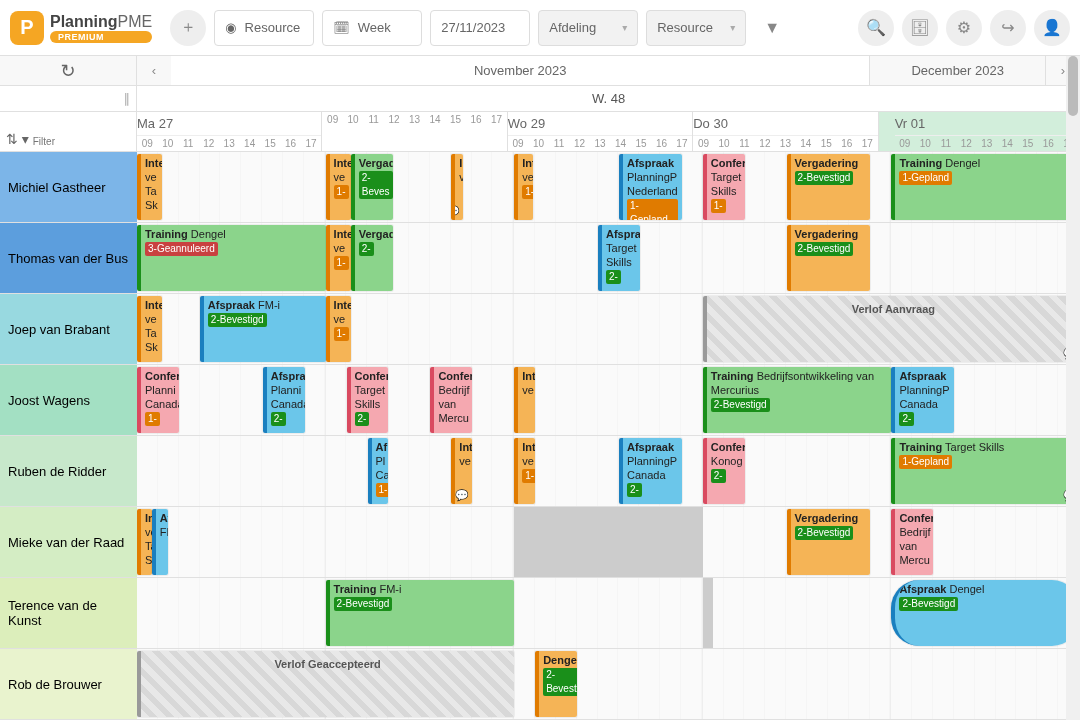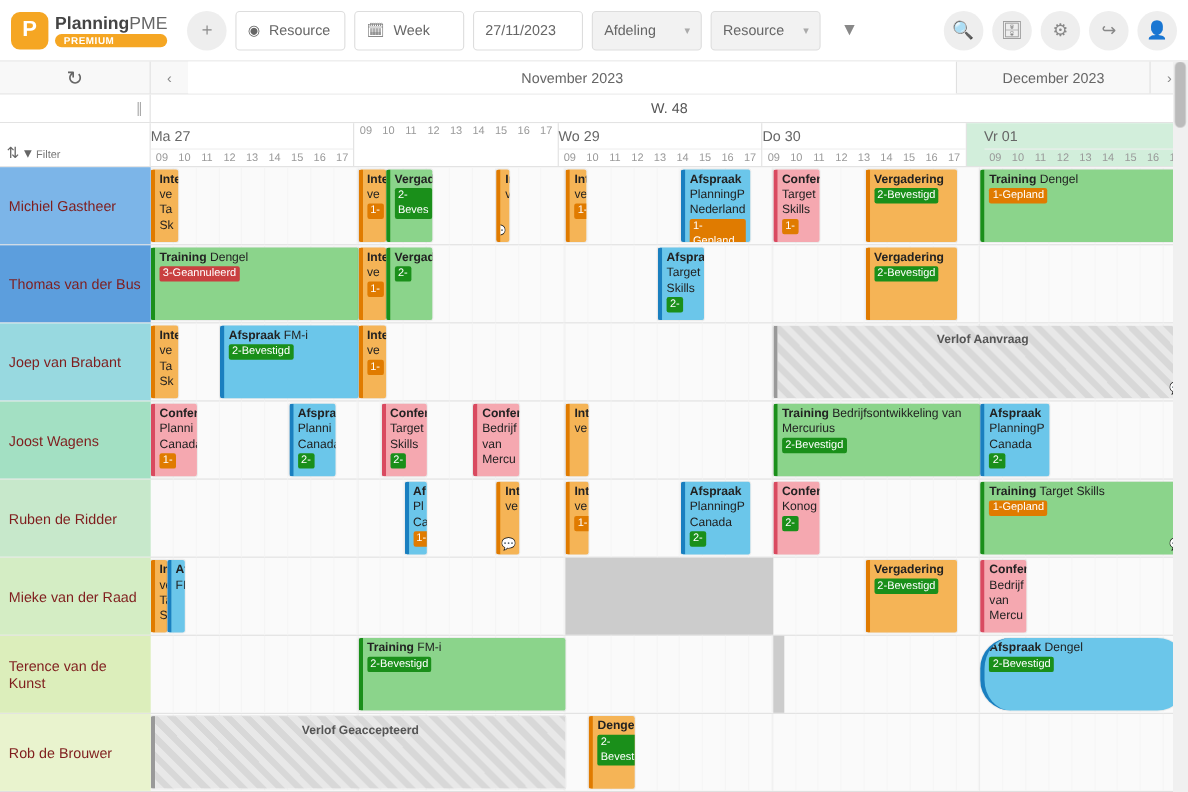--- a/index.html
+++ b/index.html
@@ -27,21 +27,21 @@
 .filter-input { flex:1; border:none; outline:none; font-size:10px; background:transparent; }
 .sort-icon { color:#666; font-size:14px; cursor:pointer; }
 .days-wrap { flex:1; display:flex; }
 .day-col { flex:1; border-right:1px solid #e0e0e0; }
 .day-col.friday { background:#d2eedb;padding-left:16px; }
 .day-name { text-align:left; font-size:13px; color:#666; padding:4px 0; border-bottom:1px solid #eee; }
 .hours { display:flex; }
 .hour { flex:1; font-size:10px; color:#999; text-align:center; padding:2px 0; }
 .grid { position:relative; }
 .row { display:flex; border-bottom:1px solid #e0e0e0; height:71px; position:relative; }
-.row-label { width:137px; padding:0 8px; display:flex; align-items:center; font-size:13px; color:#7f1d1d; position:relative; z-index:2; }
+.row-label { width:137px; padding:0 8px; display:flex; align-items:center; font-size:13px; color:#000000; position:relative; z-index:2; }
 .c0{background:#7cb5e8;} .c1{background:#5c9edd;} .c2{background:#98d9e0;} .c3{background:#a3e0c3;} .c4{background:#c7e8cb;} .c5{background:#d4edc4;} .c6{background:#dceebb;} .c7{background:#e9f3ce;}
 .row-cells { flex:1; position:relative; }
 .cell-grid { position:absolute; inset:0; display:flex; }
 .cell-day { flex:1; border-right:1px solid #eee; display:flex; }
 .cell-hr { flex:1; border-right:1px solid #f5f5f5; }
 .event { position:absolute; top:2px; bottom:2px; border-radius:2px; font-size:11px; line-height:14px; padding:2px 4px; overflow:hidden; border-left:4px solid; box-shadow:0 0 0 1px rgba(0,0,0,0.05); color:#222; }
 .ev-orange { background:#f5b456; border-color:#e07b00; }
 .ev-green  { background:#8bd48b; border-color:#1a8f1a; }
 .ev-blue   { background:#6bc6ea; border-color:#1a7fbf; }
 .ev-pink   { background:#f5a8b0; border-color:#d94a60; }

